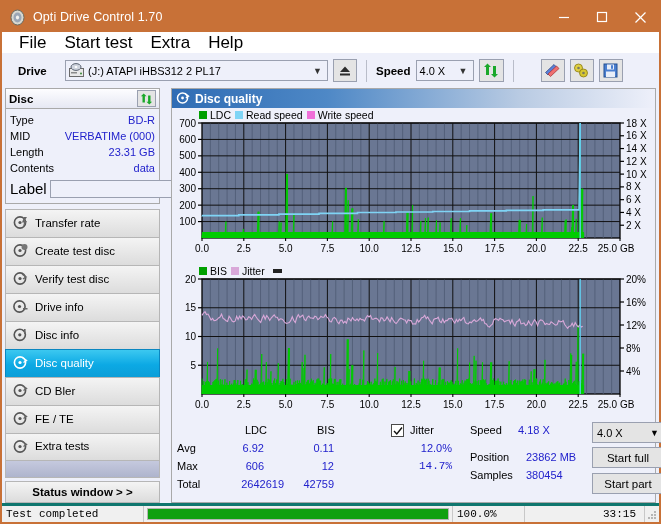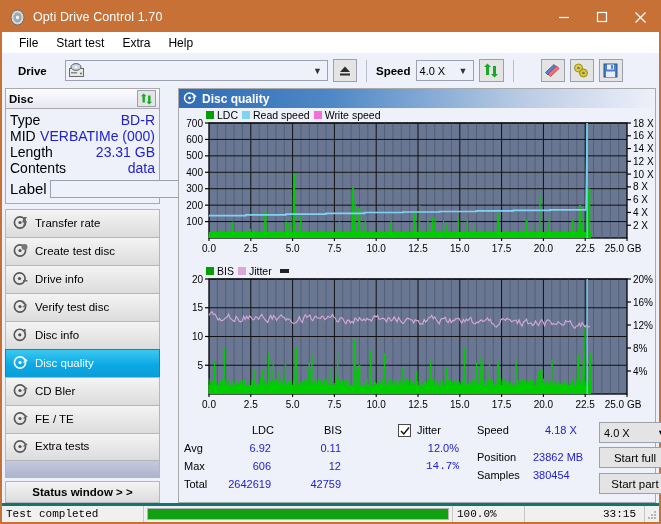--- a/index.html
+++ b/index.html
@@ -31,21 +31,21 @@
   .tb-btn {
     width:38px; height:30px; display:flex; align-items:center; justify-content:center;
     color:#fff; font-size:13px;
   }
   .tb-btn svg { display:block; }
   
   .menubar {
     height:21px; background:#ffffff; display:flex; align-items:center;
     padding-left:8px; flex:0 0 auto; border-bottom:0px;
   }
-  .menubar div { padding:0 9px; color:#000; font-size:12px; }
+  .menubar div { padding:0 9px; color:#000; font-size:17px; }
   
   .drivebar {
     height:35px; background:#eef0fa; display:flex; align-items:center;
     padding:0 6px; flex:0 0 auto; gap:5px;
   }
   .lbl-bold { font-weight:bold; font-size:11.5px; color:#000; }
   .combo {
     height:21px; background:#eef0fa; border:1px solid #9aa0b0;
     display:flex; align-items:center; padding:0 3px; font-size:11px;
     position:relative;
@@ -56,36 +56,36 @@
   .drive-combo { width:263px; }
   .drive-combo .dtext { margin-left:4px; white-space:nowrap; }
   .speed-combo { width:58px; }
   .tbtn {
     width:24px; height:23px; border:1px solid #9aa0b0; background:#e4e4e4;
     display:flex; align-items:center; justify-content:center;
   }
   .tbtn.wide { width:25px; }
   .sep { width:1px; height:22px; background:#b9bdc9; margin:0 4px; }
   
-  .body { flex:1 1 auto; display:flex; padding:0 3px 0 3px; gap:18px; min-height:0; }
+  .body { flex:1 1 auto; display:flex; padding:0 3px 0 3px; gap:11px; min-height:0; }
   
   .sidebar { width:155px; flex:0 0 auto; display:flex; flex-direction:column; }
   .disc-panel { border:1px solid #a9a9a9; background:#eef0fa; }
   .disc-head {
     height:20px; display:flex; align-items:center; padding:0 3px;
     border-bottom:1px solid #a9a9a9;
     background:linear-gradient(#fdfdff,#e6e8f3);
   }
   .disc-head .t { font-weight:bold; font-size:11.5px; }
   .disc-head .btn {
     margin-left:auto; width:19px; height:17px; border:1px solid #9aa0b0;
     background:#e4e4e4; display:flex; align-items:center; justify-content:center;
   }
   .disc-rows { padding:3px 4px 4px 4px; }
-  .drow { display:flex; height:16px; align-items:center; font-size:14px; }
+  .drow { display:flex; height:16px; align-items:center; font-size:11px; }
   .drow .k { color:#000; }
   .drow .v { margin-left:auto; color:#2222cc; }
   .label-row { display:flex; align-items:center; height:21px; margin-top:2px; gap:3px; }
   .label-row .k { font-size:15px; }
   .label-input {
     flex:1 1 auto; height:18px; background:#eef0fa; border:1px solid #9aa0b0;
   }
   .label-btn {
     width:21px; height:19px; border:1px solid #9aa0b0; background:#e4e4e4;
     display:flex; align-items:center; justify-content:center;
@@ -207,20 +207,21 @@
     <div class="combo drive-combo">
       <span>
         <svg width="15" height="14" viewBox="0 0 15 14">
           <rect x="0.5" y="5.5" width="14" height="8" fill="#e8e8e8" stroke="#6a6a6a"></rect>
           <rect x="2" y="9" width="6" height="1.5" fill="#8a8a8a"></rect>
           <circle cx="12" cy="10.5" r="1" fill="#3a8a3a"></circle>
           <ellipse cx="7" cy="4" rx="5" ry="3.4" fill="#cfd4de" stroke="#5a6270"></ellipse>
           <ellipse cx="7" cy="4" rx="1.4" ry="1" fill="#fff"></ellipse>
         </svg>
       </span>
+      <span class="dtext">(J:)   ATAPI iHBS312  2 PL17</span>
       <span class="chev">▼</span>
     </div>
     <div class="tbtn">
       <svg width="14" height="14" viewBox="0 0 14 14">
         <polygon points="7,2.5 12,8 2,8" fill="#2b2b2b"></polygon>
         <rect x="2" y="9.5" width="10" height="2" fill="#2b2b2b"></rect>
       </svg>
     </div>
     <span class="sep"></span>
     <span class="lbl-bold">Speed</span>
@@ -321,36 +322,36 @@
                 <circle cx="7" cy="7.5" r="5.6" fill="none" stroke="#555" stroke-width="1.6"></circle>
                 <circle cx="7" cy="7.5" r="1.6" fill="#555"></circle>
                 <circle cx="11.5" cy="4" r="3" fill="#777"></circle>
               </svg>
           </span>
           <span class="nm">Create test disc</span>
         </div>
         <div class="navitem">
           <span>
             <svg width="15" height="15" viewBox="0 0 15 15">
+                <circle cx="7" cy="7.5" r="5.6" fill="none" stroke="#555" stroke-width="1.6"></circle>
+                <circle cx="7" cy="7.5" r="1.6" fill="#555"></circle>
+                <path d="M9 3 L13 6 L10 8" fill="none" stroke="#666" stroke-width="1.5"></path>
+              </svg>
+          </span>
+          <span class="nm">Verify test disc</span>
+        </div>
+        <div class="navitem">
+          <span>
+            <svg width="15" height="15" viewBox="0 0 15 15">
                 <circle cx="6.5" cy="7.5" r="5.6" fill="none" stroke="#555" stroke-width="1.6"></circle>
                 <circle cx="6.5" cy="7.5" r="1.6" fill="#555"></circle>
                 <rect x="10" y="9" width="4.5" height="1.5" fill="#666"></rect>
               </svg>
           </span>
           <span class="nm">Drive info</span>
-        </div>
-        <div class="navitem">
-          <span>
-            <svg width="15" height="15" viewBox="0 0 15 15">
-                <circle cx="7" cy="7.5" r="5.6" fill="none" stroke="#555" stroke-width="1.6"></circle>
-                <circle cx="7" cy="7.5" r="1.6" fill="#555"></circle>
-                <path d="M9 3 L13 6 L10 8" fill="none" stroke="#666" stroke-width="1.5"></path>
-              </svg>
-          </span>
-          <span class="nm">Verify test disc</span>
         </div>
         <div class="navitem">
           <span>
             <svg width="15" height="15" viewBox="0 0 15 15">
                 <circle cx="6.8" cy="7.8" r="5.6" fill="none" stroke="#555" stroke-width="1.6"></circle>
                 <circle cx="6.8" cy="7.8" r="1.6" fill="#555"></circle>
                 <rect x="11" y="2" width="1.6" height="5" fill="#666"></rect>
               </svg>
           </span>
           <span class="nm">Disc info</span>
@@ -698,31 +699,31 @@
             </svg>
         </span>
         <span class="st hdr" style="left:238px; top:2px;">Jitter</span>
 
         <span class="st hdr" style="left:5px;   top:20px;">Avg</span>
         <span class="st hdr" style="left:5px;   top:38px;">Max</span>
         <span class="st hdr" style="left:5px;   top:56px;">Total</span>
 
         <span class="st num" style="left:40px;  top:20px; width:52px;">6.92</span>
         <span class="st num" style="left:40px;  top:38px; width:52px;">606</span>
-        <span class="st num" style="left:20px;  top:56px; width:72px;">2642619</span>
+        <span class="st num" style="left:20px;  top:56px; width:92px;">2642619</span>
 
         <span class="st num" style="left:110px; top:20px; width:52px;">0.11</span>
         <span class="st num" style="left:110px; top:38px; width:52px;">12</span>
         <span class="st num" style="left:100px; top:56px; width:62px;">42759</span>
 
         <span class="st num" style="left:200px; top:20px; width:80px;">12.0%</span>
         <span class="st num" style="left:200px; top:38px; width:80px;font-family:Liberation Mono, monospace;">14.7%</span>
 
         <span class="st hdr" style="left:298px; top:2px;">Speed</span>
-        <span class="st val" style="left:366px; top:2px;">4.18 X</span>
+        <span class="st val" style="left:346px; top:2px;">4.18 X</span>
         <span class="st hdr" style="left:298px; top:29px;">Position</span>
         <span class="st val" style="left:354px; top:29px;">23862 MB</span>
         <span class="st hdr" style="left:298px; top:47px;">Samples</span>
         <span class="st val" style="left:354px; top:47px;">380454</span>
 
         <div class="scombo" style="left:420px; top:0px; width:72px;">
           <span>4.0 X</span>
           <span class="chev">▼</span>
         </div>
         <div class="sbtn" style="left:420px; top:25px; width:72px; height:21px;">

